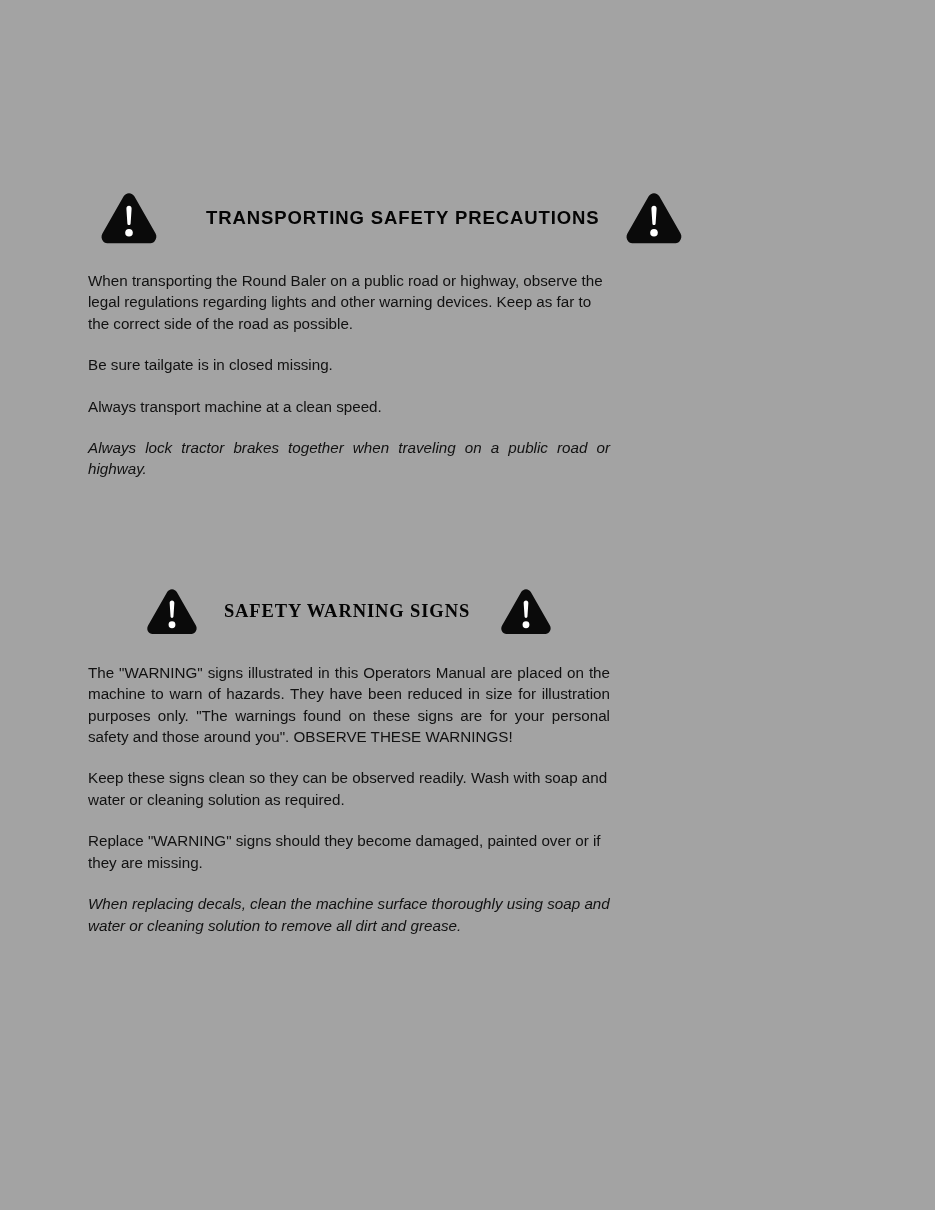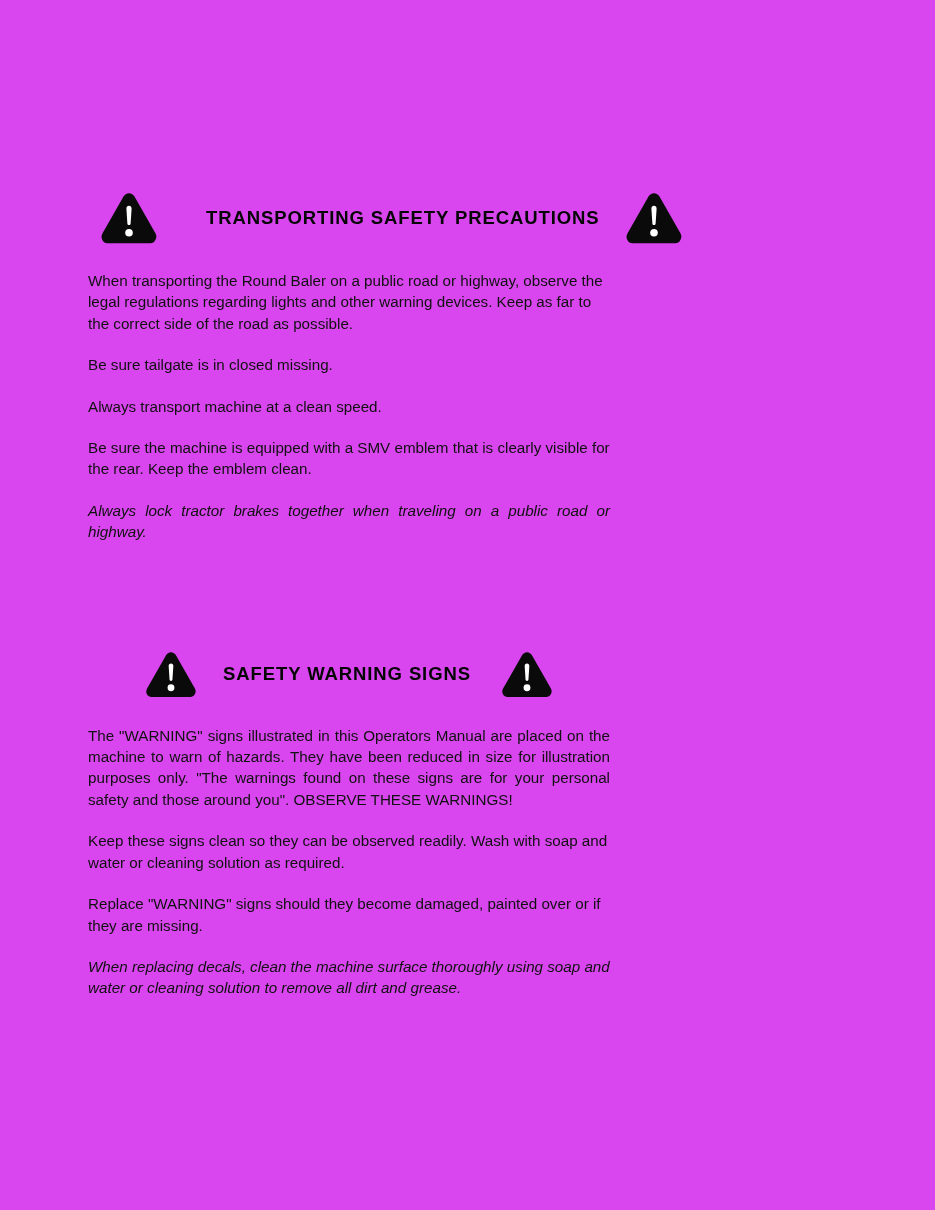--- a/index.html
+++ b/index.html
@@ -13,21 +13,21 @@
     height: 1210px;
     position: relative;
     font-family: "Liberation Sans", sans-serif;
     color: #0d0d0d;
     overflow: hidden;
   }
 
   .page {
     position: absolute;
     inset: 0;
-    background: #d946ef;
+    background: #a3a3a3;
   }
 
   
   .content {
     position: absolute;
     left: 88px;
     top: 0;
     width: 522px;
   }
 
@@ -49,21 +49,21 @@
   }
 
   .head-title {
     font-size: 18.5px;
     font-weight: bold;
     letter-spacing: 0.9px;
     white-space: nowrap;
     color: #050505;
   }
   .head-1 .head-title { margin: 0 26px 0 48px; }
-  .head-2 .head-title { margin: 0 30px 0 26px; }
+  .head-2 .head-title { margin: 0 30px 0 26px; font-family: Liberation Serif, serif; }
 
   .head-1 .warn-tri { width: 58px; height: 52px; }
   .head-2 .warn-tri { width: 52px; height: 47px; }
 
   .warn-tri { display: block; flex: none; }
 
   
   p.para {
     font-size: 15.2px;
     line-height: 21.4px;
@@ -114,21 +114,20 @@
         <path d="M50 2 C54 2 57.5 4.5 59.5 8 L96 72 C98.5 76.5 97.5 82 94 85.5 C91.5 88 88 88.5 85 88.5 L15 88.5 C11.5 88.5 8 88 5.5 85.5 C2 82 1.5 76.5 4 72 L40.5 8 C42.5 4.5 46 2 50 2 Z" fill="#0a0a0a"></path>
         <path d="M50 24 C52.6 24 54.7 26.2 54.5 28.8 L52.8 54.5 C52.7 56.1 51.5 57.3 50 57.3 C48.5 57.3 47.3 56.1 47.2 54.5 L45.5 28.8 C45.3 26.2 47.4 24 50 24 Z" fill="#ffffff"></path>
         <circle cx="50" cy="70.5" r="6.6" fill="#ffffff"></circle>
       </svg>
     </div>
 
     <div class="body-1">
       <p class="para left gap-md">When transporting the Round Baler on a public road or highway, observe the legal regulations regarding lights and other warning devices. Keep as far to the correct side of the road as possible.</p>
       <p class="para left gap-sm">Be sure tailgate is in closed missing.</p>
       <p class="para left gap-sm">Always transport machine at a clean speed.</p>
-      <p class="para left gap-md">Be sure the machine is equipped with a SMV emblem that is clearly visible for the rear. Keep the emblem clean.</p>
       <p class="para justify">Always lock tractor brakes together when traveling on a public road or highway.</p>
     </div>
 
     <div class="section-head head-2">
       <svg class="warn-tri" viewBox="0 0 100 90" aria-hidden="true">
         <path d="M50 2 C54 2 57.5 4.5 59.5 8 L96 72 C98.5 76.5 97.5 82 94 85.5 C91.5 88 88 88.5 85 88.5 L15 88.5 C11.5 88.5 8 88 5.5 85.5 C2 82 1.5 76.5 4 72 L40.5 8 C42.5 4.5 46 2 50 2 Z" fill="#0a0a0a"></path>
         <path d="M50 24 C52.6 24 54.7 26.2 54.5 28.8 L52.8 54.5 C52.7 56.1 51.5 57.3 50 57.3 C48.5 57.3 47.3 56.1 47.2 54.5 L45.5 28.8 C45.3 26.2 47.4 24 50 24 Z" fill="#ffffff"></path>
         <circle cx="50" cy="70.5" r="6.6" fill="#ffffff"></circle>
       </svg>
 

